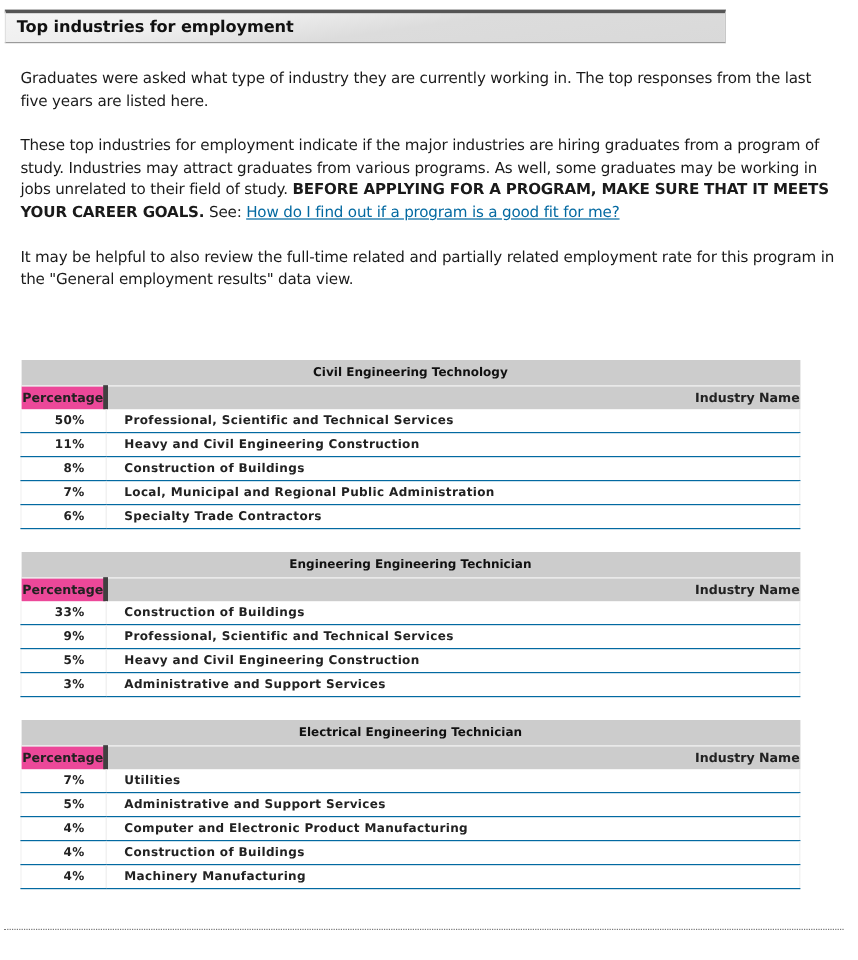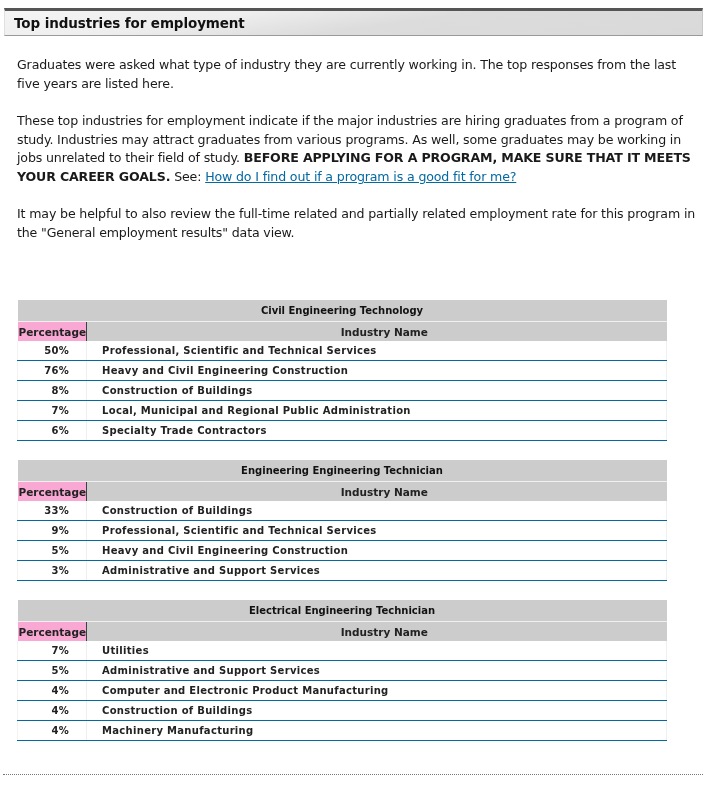--- a/index.html
+++ b/index.html
@@ -12,21 +12,21 @@
       height: 800px;
       position: relative;
       overflow: hidden;
       font-family: "DejaVu Sans", sans-serif;
       color: #1a1a1a;
     }
     .section-header {
       position: absolute;
       left: 4px;
       top: 8px;
-      width: 699px;
+      width: 601px;
       height: 28px;
       border-top: 3px solid #555555;
       border-bottom: 1px solid #9a9a9a;
       border-left: 1px solid #e0e0e0;
       border-right: 1px solid #c8c8c8;
       background: linear-gradient(172deg, #f4f4f4 0%, #eeeeee 30%, #dcdcdc 55%, #d9d9d9 100%);
       box-sizing: border-box;
     }
     .section-header h2 {
       margin: 0;
@@ -87,25 +87,25 @@
       padding: 0;
       font-weight: bold;
       color: #222222;
       font-size: 10.5px;
       letter-spacing: 0px;
     }
     table.ind tr.colhead th.pct {
       width: 66px;
       text-align: left;
       padding-left: 1px;
-      background: #f9a8d4;
-      border-right: 1px solid #404040;
+      background: #ec4899;
+      border-right: 4px solid #404040;
     }
     table.ind tr.colhead th.name {
-      text-align: center;
+      text-align: right;
       padding-left: 15px;
     }
     table.ind td {
       height: 19px;
       padding: 0;
       border-bottom: 1px solid #0369a1;
       color: #222222;
       font-weight: bold;
     }
     table.ind td.pct {
@@ -151,21 +151,21 @@
         <th class="pct">Percentage</th>
         <th class="name">Industry Name</th>
       </tr>
     </thead>
     <tbody>
       <tr>
           <td class="pct">50%</td>
           <td class="name">Professional, Scientific and Technical Services</td>
         </tr>
       <tr>
-          <td class="pct">76%</td>
+          <td class="pct">11%</td>
           <td class="name">Heavy and Civil Engineering Construction</td>
         </tr>
       <tr>
           <td class="pct">8%</td>
           <td class="name">Construction of Buildings</td>
         </tr>
       <tr>
           <td class="pct">7%</td>
           <td class="name">Local, Municipal and Regional Public Administration</td>
         </tr>

